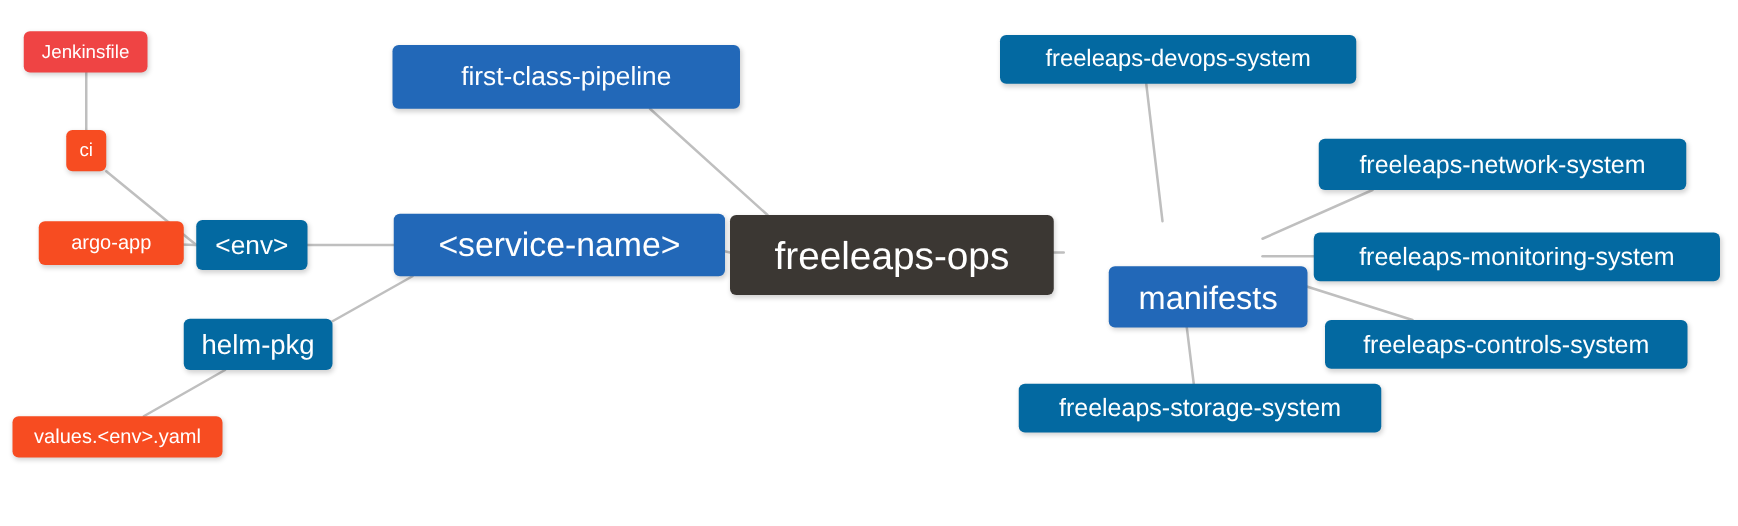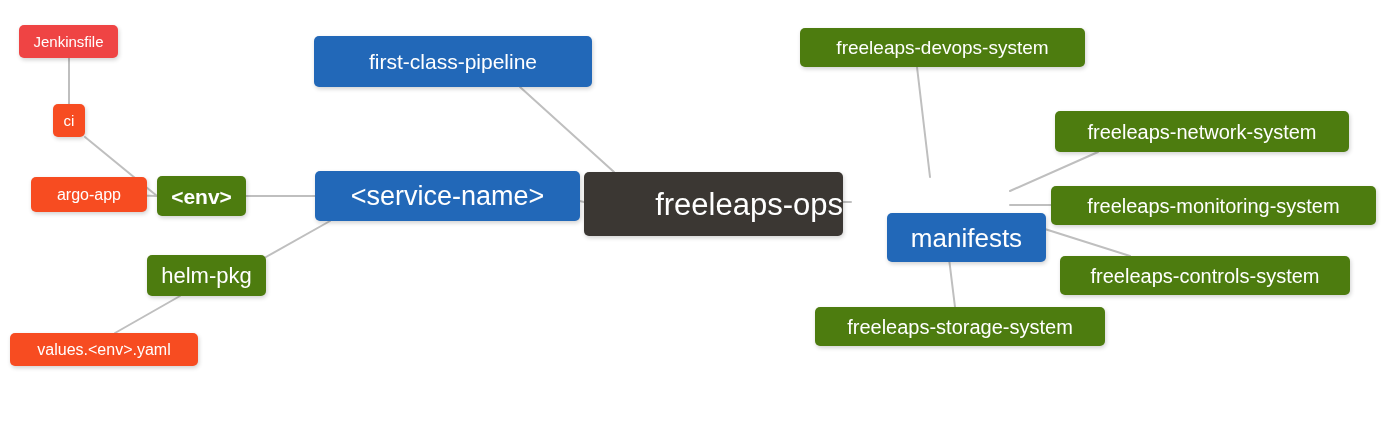--- a/index.html
+++ b/index.html
@@ -43,23 +43,23 @@
     white-space: nowrap;
     box-shadow: 1px 2px 4px rgba(0,0,0,0.18);
     user-select: none;
     line-height: 1;
   }
   .node-label {
     display: block;
     white-space: nowrap;
   }
   
-  .c-root   { background: #3b3733; justify-content: flex-end; }
+  .c-root   { background: #3b3733; }
   .c-blue   { background: #2268b8; }
-  .c-green  { background: #4d7c0f; align-items: center; }
+  .c-green  { background: #0369a1; align-items: center; }
   .c-orange { background: #ef4444; }
   .c-red    { background: #f74c21; }
 </style>
 </head>
 <body>
 
 <div id="mindmap-canvas">
 
   <svg id="edge-layer" viewBox="0 0 1390 421" xmlns="http://www.w3.org/2000/svg">
       <path d="M 69,58 L 69,104" class="edge-line" stroke="#bfbfbf"></path>
@@ -81,27 +81,27 @@
   <div id="node-layer">
       <div class="node c-orange" style="left: 19px; top: 25px; width: 99px; height: 33px;">
         <span class="node-label" style="font-size: 15px;">Jenkinsfile</span>
       </div>
       <div class="node c-red" style="left: 53px; top: 104px; width: 32px; height: 33px;">
         <span class="node-label" style="font-size: 15px;">ci</span>
       </div>
       <div class="node c-red" style="left: 31px; top: 177px; width: 116px; height: 35px;">
         <span class="node-label" style="font-size: 16px;">argo-app</span>
       </div>
-      <div class="node c-green" style="left: 157px; top: 176px; width: 89px; height: 40px; font-weight: bold;">
+      <div class="node c-green" style="left: 157px; top: 176px; width: 89px; height: 40px;">
         <span class="node-label" style="font-size: 21px;">&lt;env&gt;</span>
       </div>
       <div class="node c-green" style="left: 147px; top: 255px; width: 119px; height: 41px;">
         <span class="node-label" style="font-size: 22px;">helm-pkg</span>
       </div>
-      <div class="node c-red" style="left: 10px; top: 333px; width: 188px; height: 33px;">
+      <div class="node c-red" style="left: 10px; top: 333px; width: 168px; height: 33px;">
         <span class="node-label" style="font-size: 16px;">values.&lt;env&gt;.yaml</span>
       </div>
       <div class="node c-blue" style="left: 314px; top: 36px; width: 278px; height: 51px;">
         <span class="node-label" style="font-size: 21px;">first-class-pipeline</span>
       </div>
       <div class="node c-blue" style="left: 315px; top: 171px; width: 265px; height: 50px;">
         <span class="node-label" style="font-size: 27px;">&lt;service-name&gt;</span>
       </div>
       <div class="node c-root" style="left: 584px; top: 172px; width: 259px; height: 64px;">
         <span class="node-label" style="font-size: 31px;">freeleaps-ops</span>

